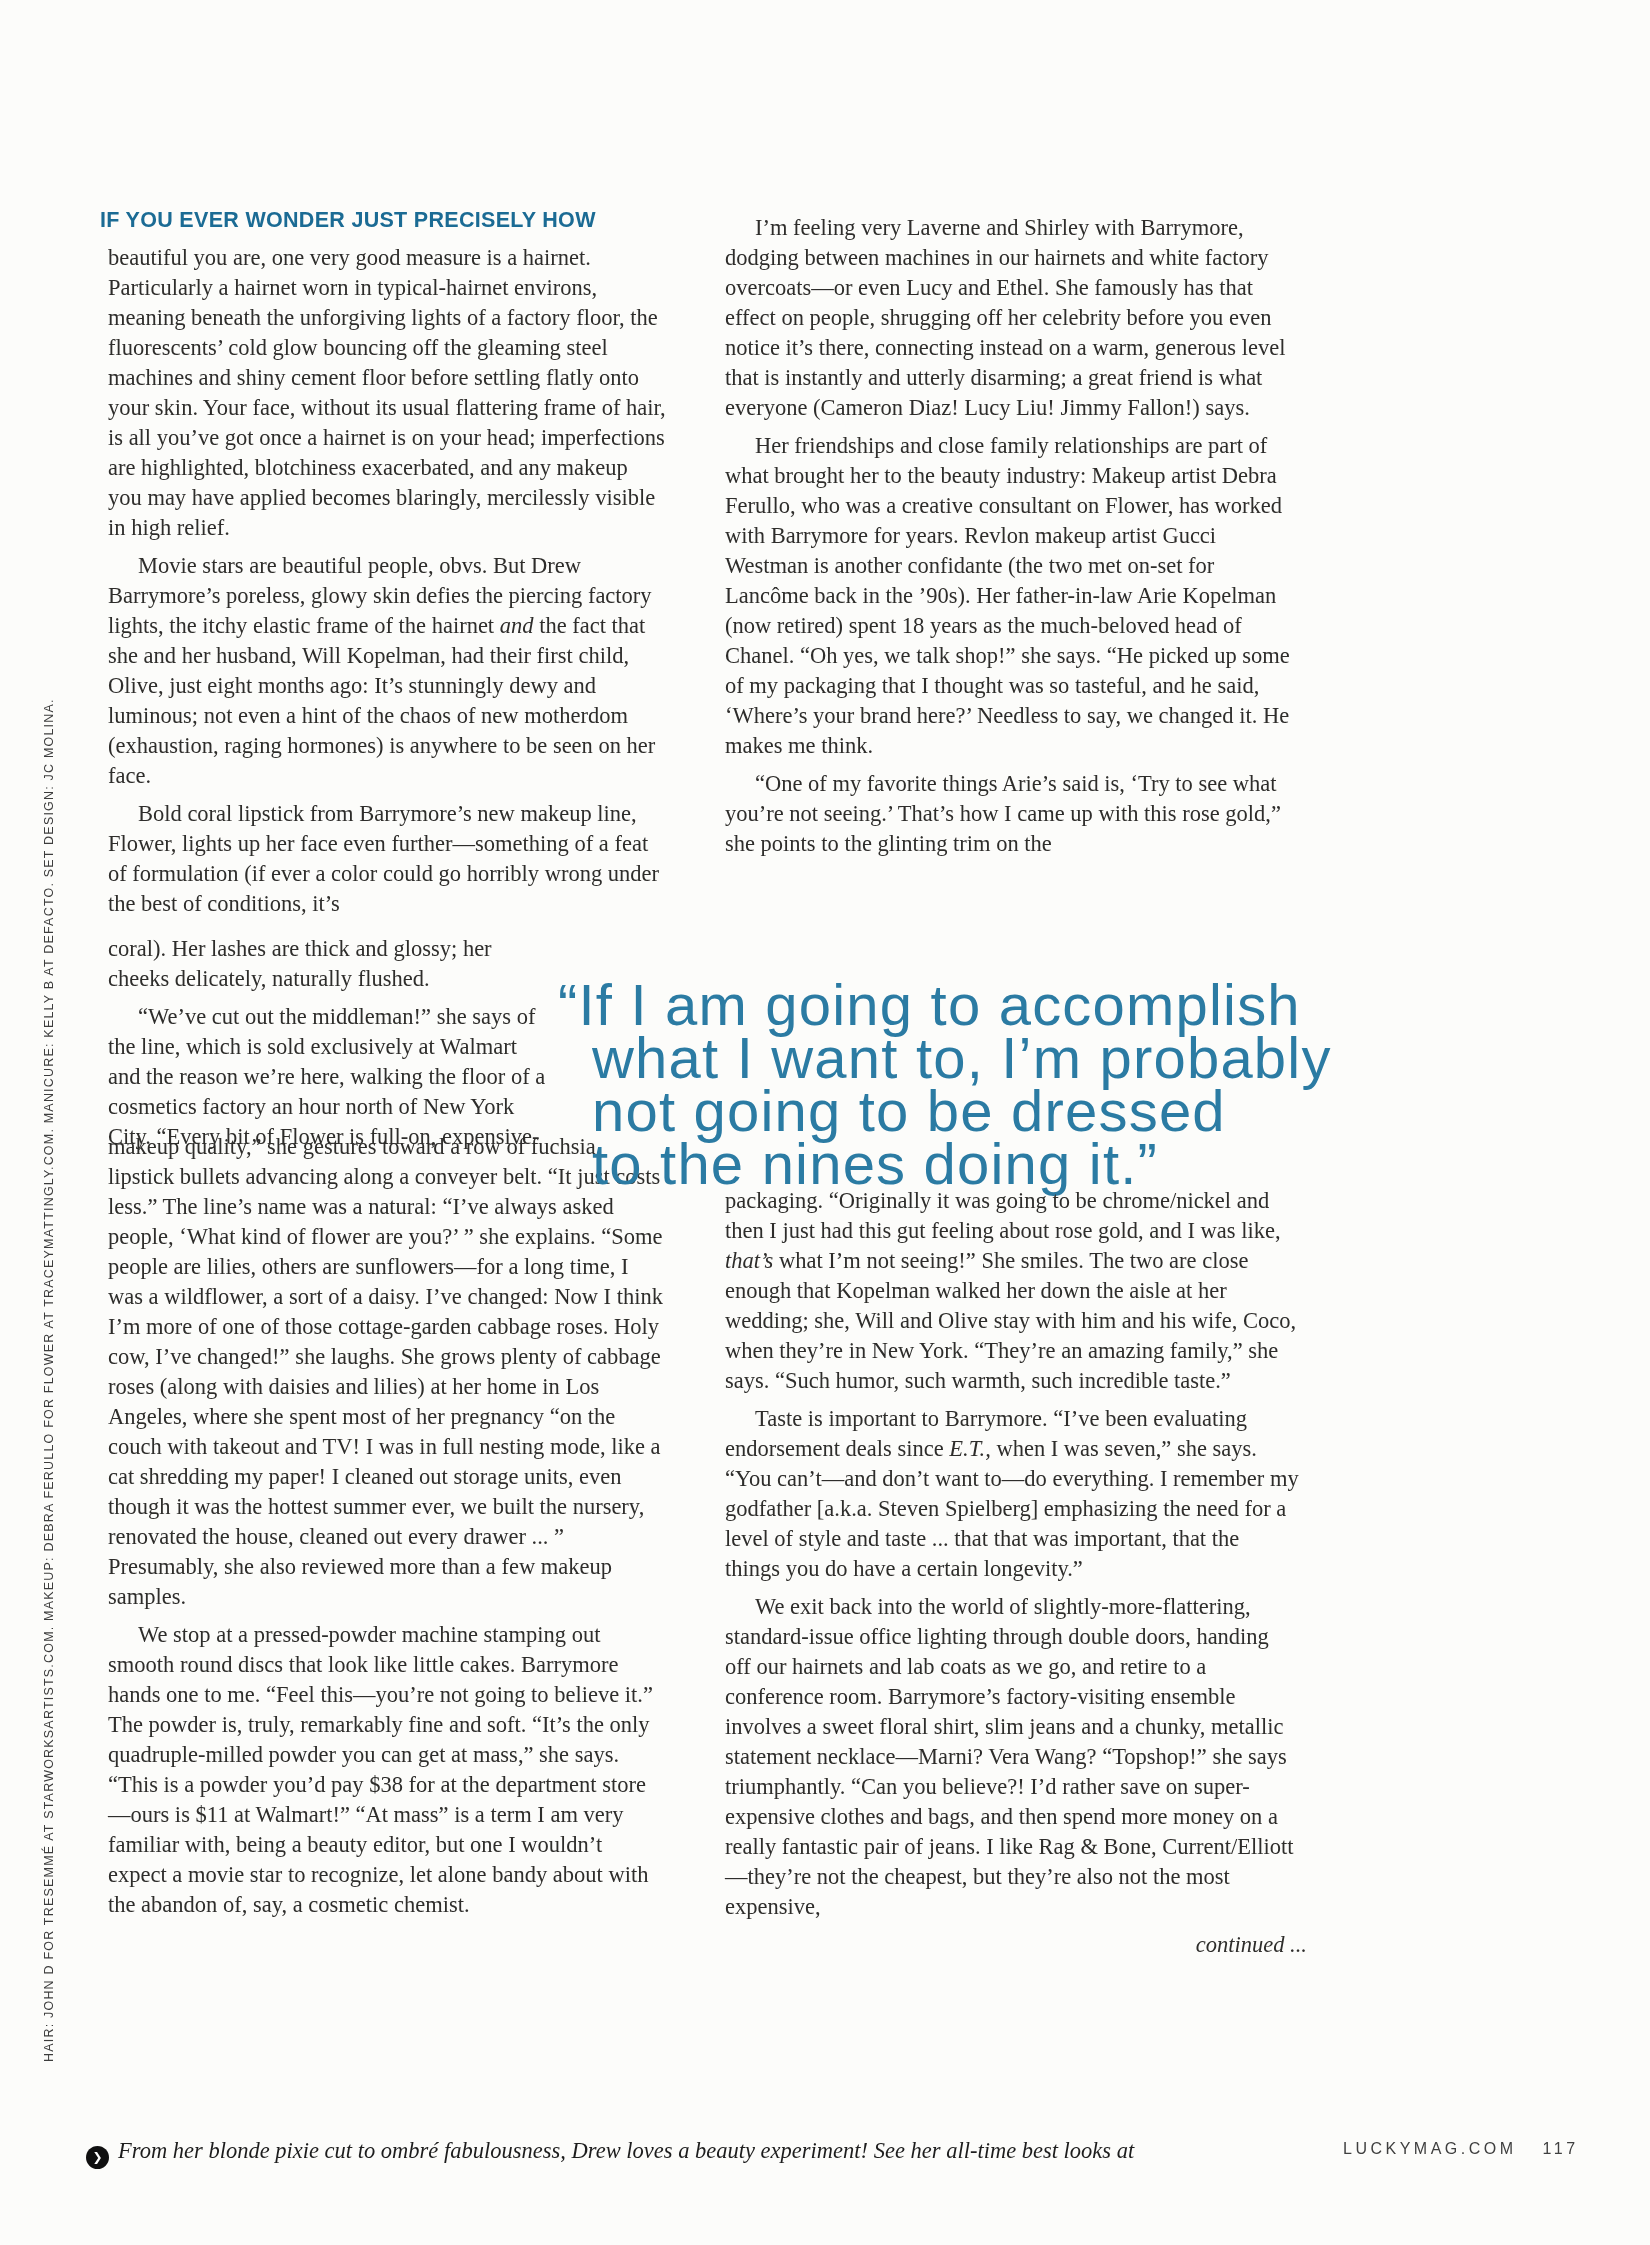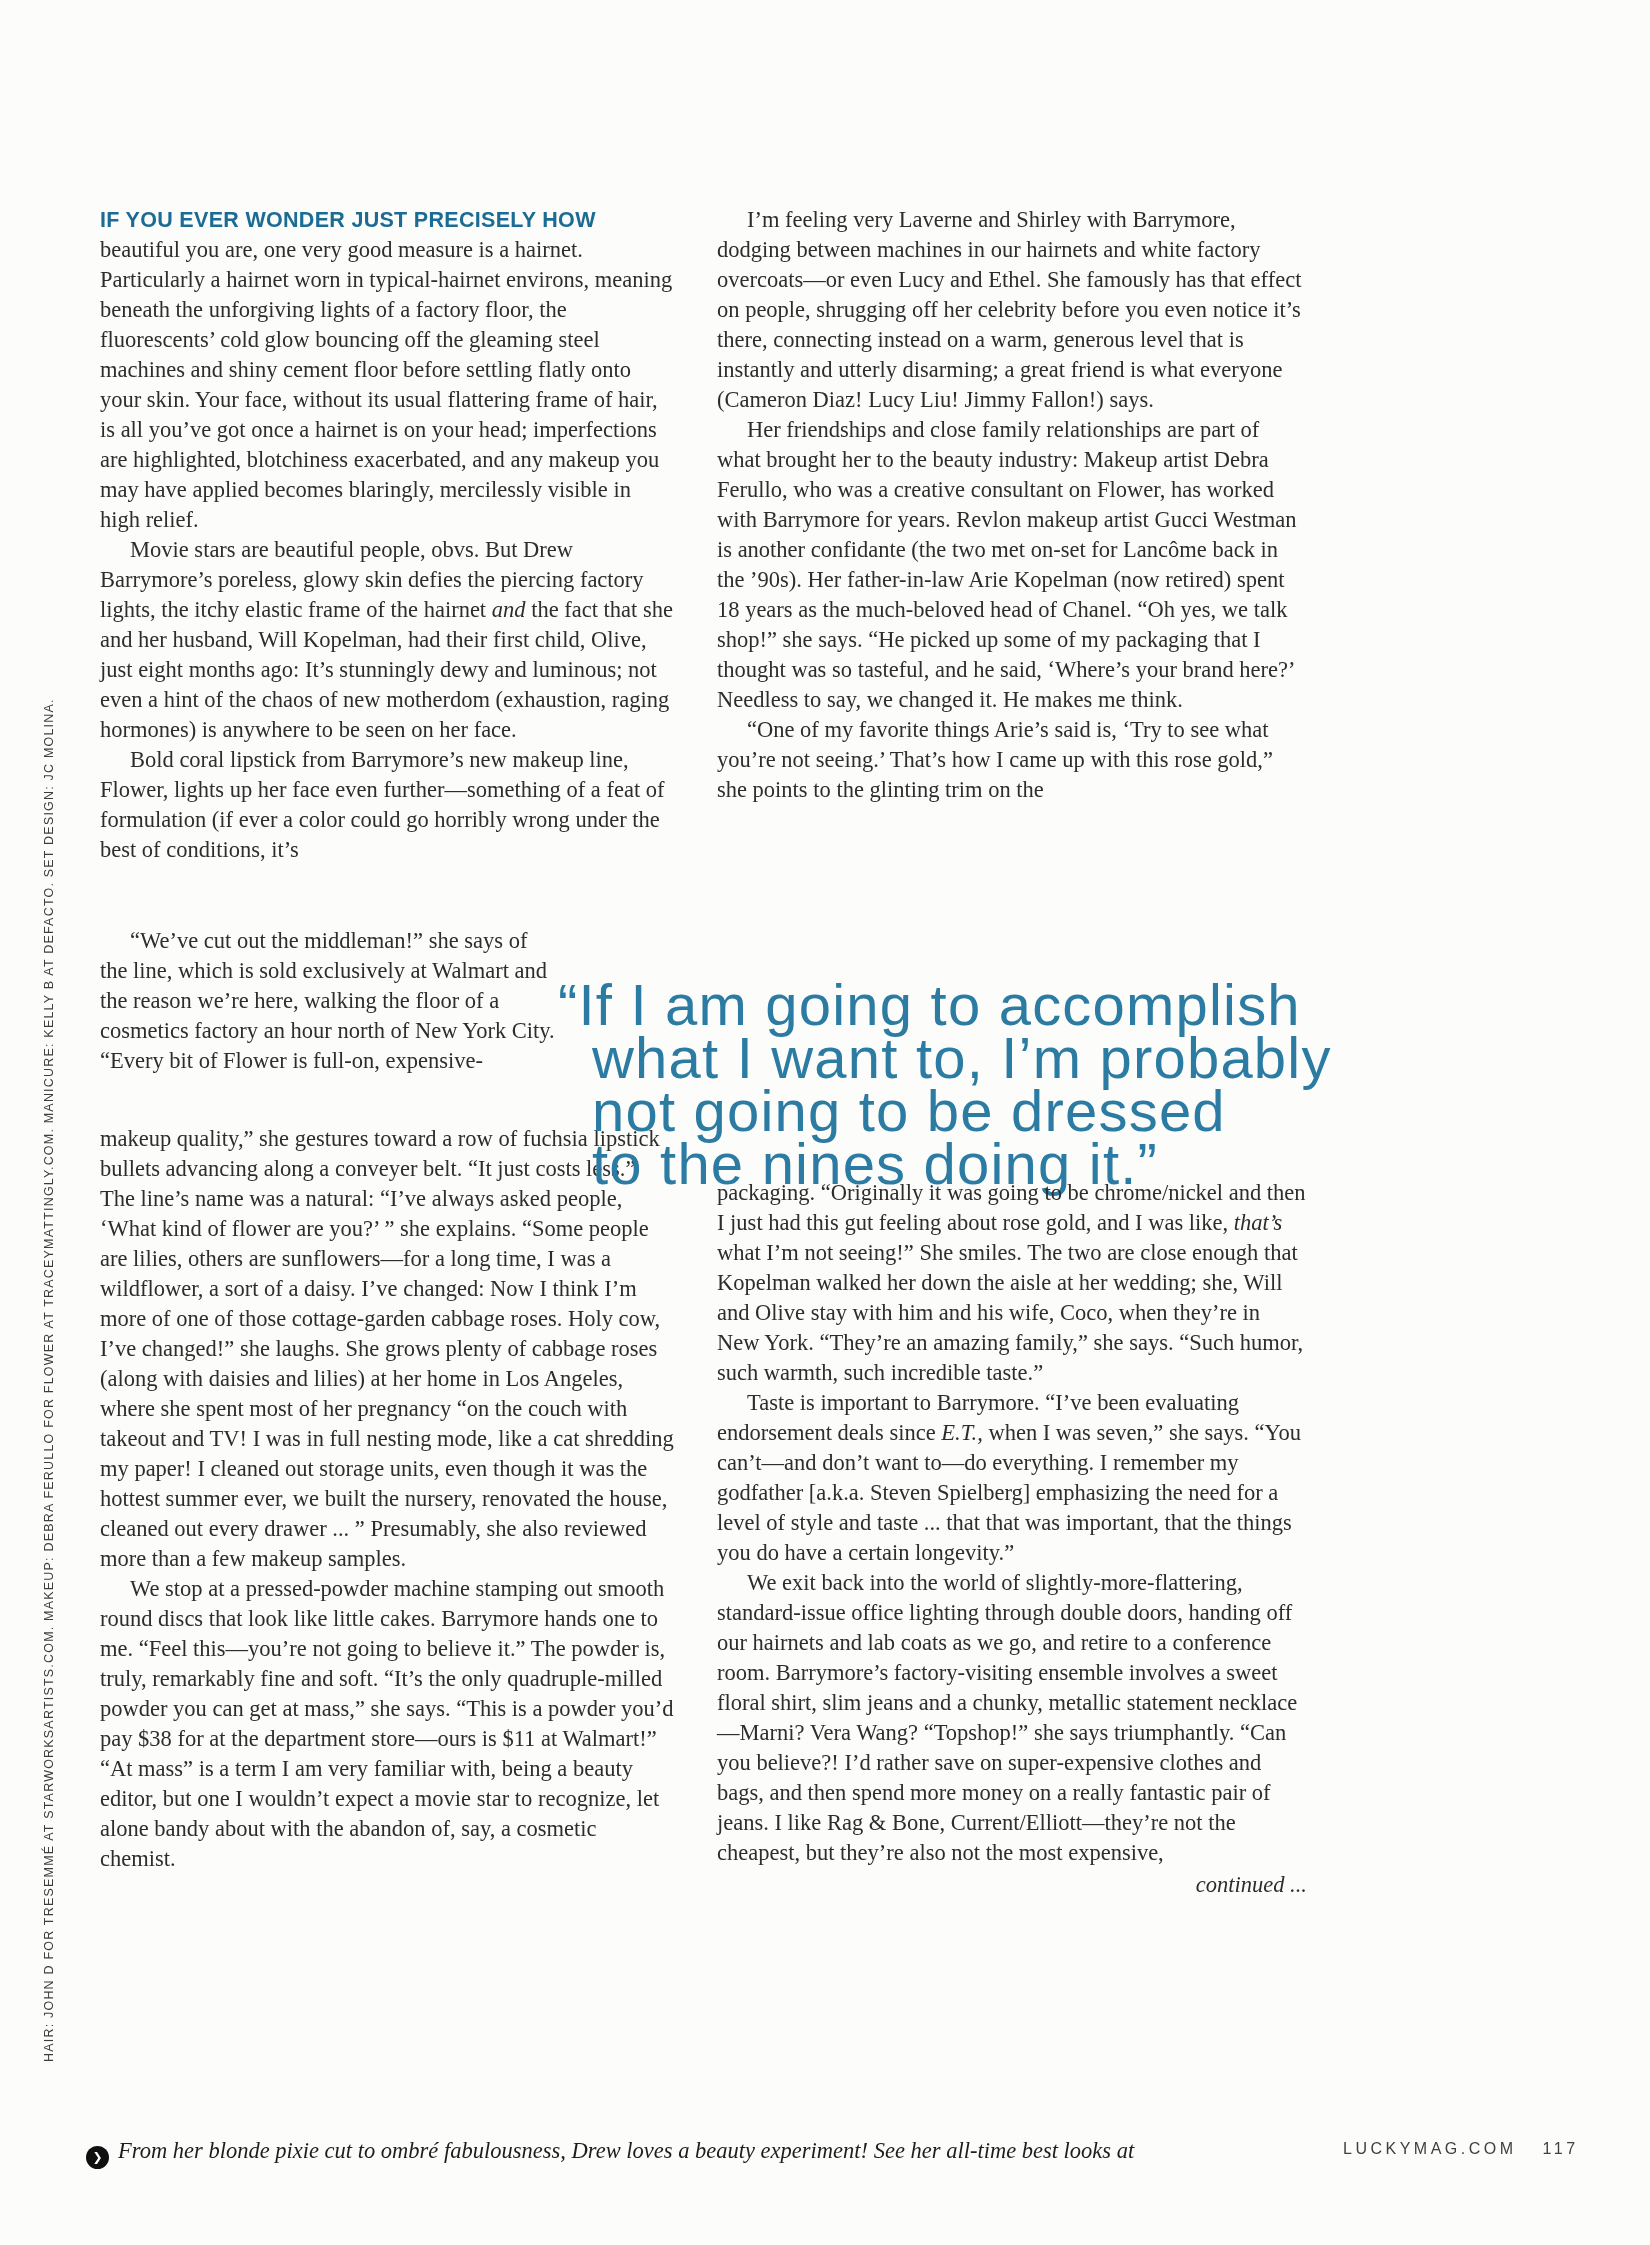--- a/index.html
+++ b/index.html
@@ -24,21 +24,21 @@
     position:absolute;
     font-size:22.5px;line-height:30px;color:#2e2d2b;
     text-align:left;
   }
   .col-left-upper {left:100px;top:205px;width:574px;}
   .col-left-middle{left:100px;top:926px;width:455px;}
   .col-left-lower {left:100px;top:1124px;width:574px;}
   .col-right-upper{left:717px;top:205px;width:590px;}
   .col-right-lower{left:717px;top:1178px;width:590px;}
 
-  .para{margin:0;}
+  .para{margin:8px;}
   .para.ind{text-indent:30px;}
 
   .kicker{
     display:block;
     font-family:"Liberation Sans","DejaVu Sans",sans-serif;
     font-weight:700;font-size:21.5px;line-height:30px;letter-spacing:0.3px;
     color:var(--accent-dark,#1b6b94);
   }
 
   
@@ -90,20 +90,21 @@
   <div class="col col-left-upper">
     <span class="kicker">IF YOU EVER WONDER JUST PRECISELY HOW</span>
     <div>
         <p class="para">beautiful you are, one very good measure is a hairnet. Particularly a hairnet worn in typical-hairnet environs, meaning beneath the unforgiving lights of a factory floor, the fluorescents’ cold glow bouncing off the gleaming steel machines and shiny cement floor before settling flatly onto your skin. Your face, without its usual flattering frame of hair, is all you’ve got once a hairnet is on your head; imperfections are highlighted, blotchiness exacerbated, and any makeup you may have applied becomes blaringly, mercilessly visible in high relief.</p>
         <p class="para ind">Movie stars are beautiful people, obvs. But Drew Barrymore’s poreless, glowy skin defies the piercing factory lights, the itchy elastic frame of the hairnet <i>and</i> the fact that she and her husband, Will Kopelman, had their first child, Olive, just eight months ago: It’s stunningly dewy and luminous; not even a hint of the chaos of new motherdom (exhaustion, raging hormones) is anywhere to be seen on her face.</p>
         <p class="para ind">Bold coral lipstick from Barrymore’s new makeup line, Flower, lights up her face even further—something of a feat of formulation (if ever a color could go horribly wrong under the best of conditions, it’s</p>
       </div>
   </div>
 
   <div class="col col-left-middle">
+      <p class="para">coral). Her lashes are thick and glossy; her cheeks delicately, naturally flushed.</p>
       <p class="para ind">“We’ve cut out the middleman!” she says of the line, which is sold exclusively at Walmart and the reason we’re here, walking the floor of a cosmetics factory an hour north of New York City. “Every bit of Flower is full-on, expensive-</p>
     </div>
 
   <div class="col col-left-lower">
       <p class="para">makeup quality,” she gestures toward a row of fuchsia lipstick bullets advancing along a conveyer belt. “It just costs less.” The line’s name was a natural: “I’ve always asked people, ‘What kind of flower are you?’ ” she explains. “Some people are lilies, others are sunflowers—for a long time, I was a wildflower, a sort of a daisy. I’ve changed: Now I think I’m more of one of those cottage-garden cabbage roses. Holy cow, I’ve changed!” she laughs. She grows plenty of cabbage roses (along with daisies and lilies) at her home in Los Angeles, where she spent most of her pregnancy “on the couch with takeout and TV! I was in full nesting mode, like a cat shredding my paper! I cleaned out storage units, even though it was the hottest summer ever, we built the nursery, renovated the house, cleaned out every drawer ... ” Presumably, she also reviewed more than a few makeup samples.</p>
       <p class="para ind">We stop at a pressed-powder machine stamping out smooth round discs that look like little cakes. Barrymore hands one to me. “Feel this—you’re not going to believe it.” The powder is, truly, remarkably fine and soft. “It’s the only quadruple-milled powder you can get at mass,” she says. “This is a powder you’d pay $38 for at the department store—ours is $11 at Walmart!” “At mass” is a term I am very familiar with, being a beauty editor, but one I wouldn’t expect a movie star to recognize, let alone bandy about with the abandon of, say, a cosmetic chemist.</p>
     </div>
 
   <div class="col col-right-upper">
       <p class="para ind">I’m feeling very Laverne and Shirley with Barrymore, dodging between machines in our hairnets and white factory overcoats—or even Lucy and Ethel. She famously has that effect on people, shrugging off her celebrity before you even notice it’s there, connecting instead on a warm, generous level that is instantly and utterly disarming; a great friend is what everyone (Cameron Diaz! Lucy Liu! Jimmy Fallon!) says.</p>

